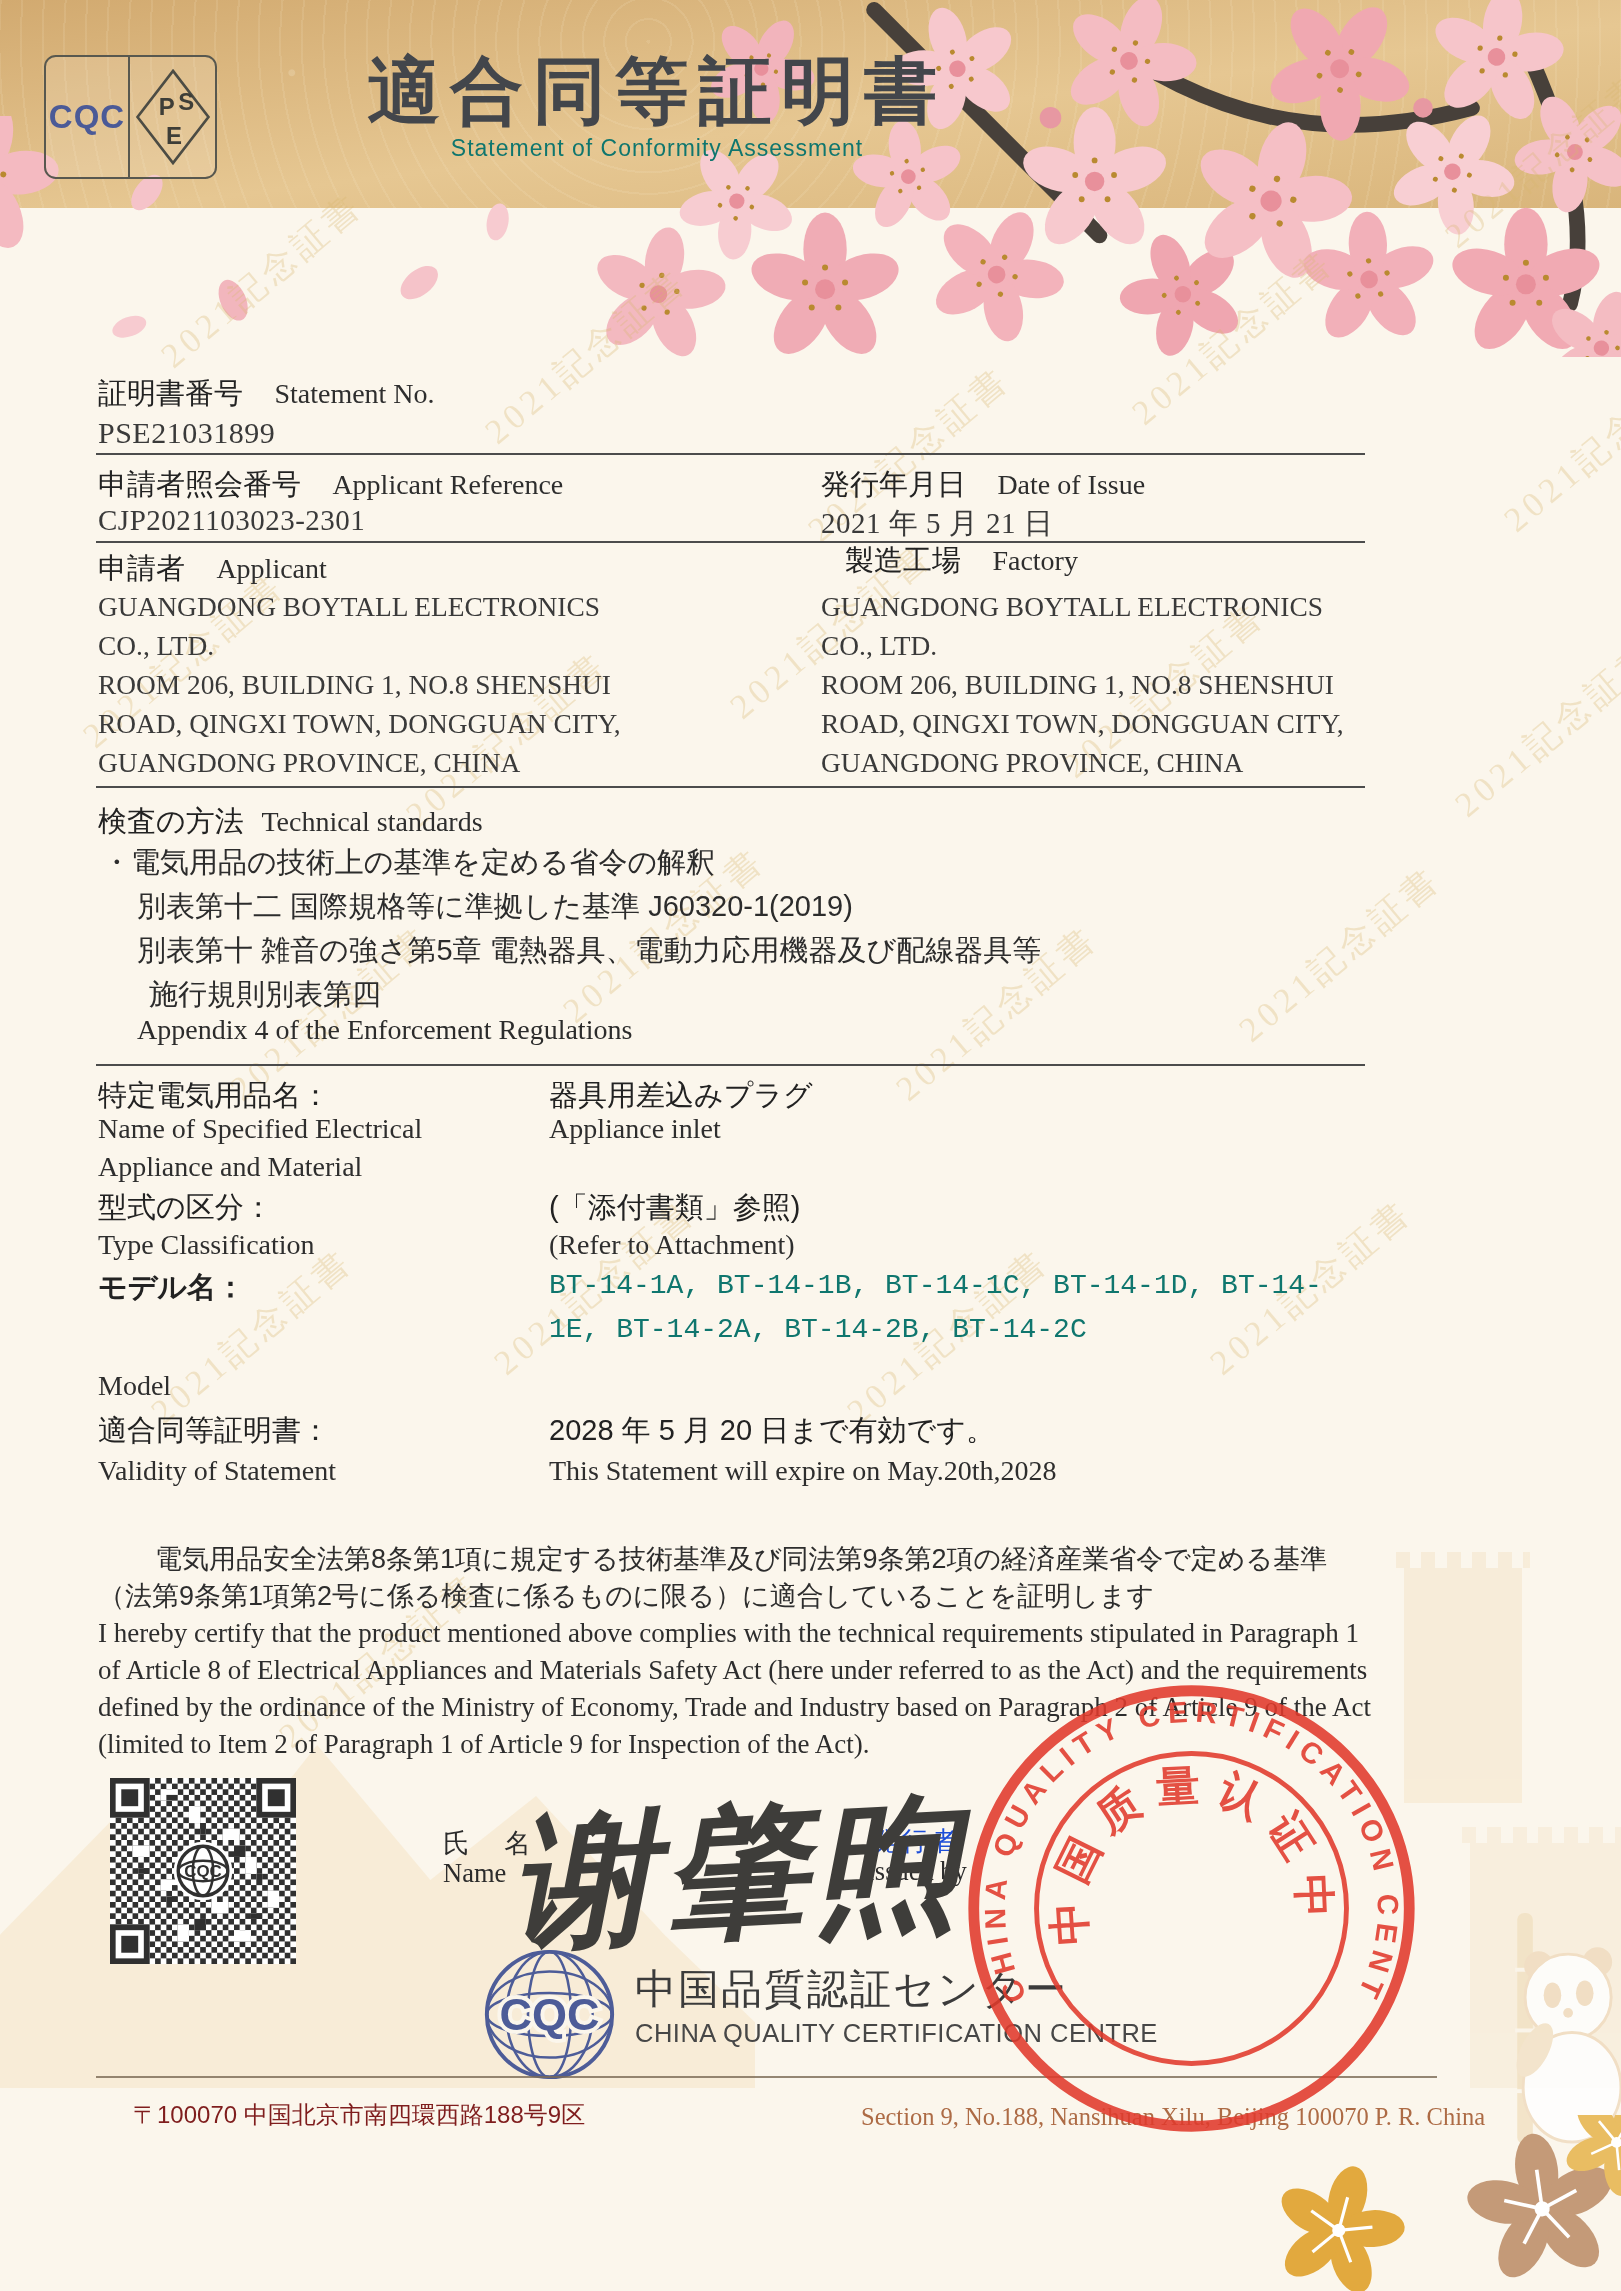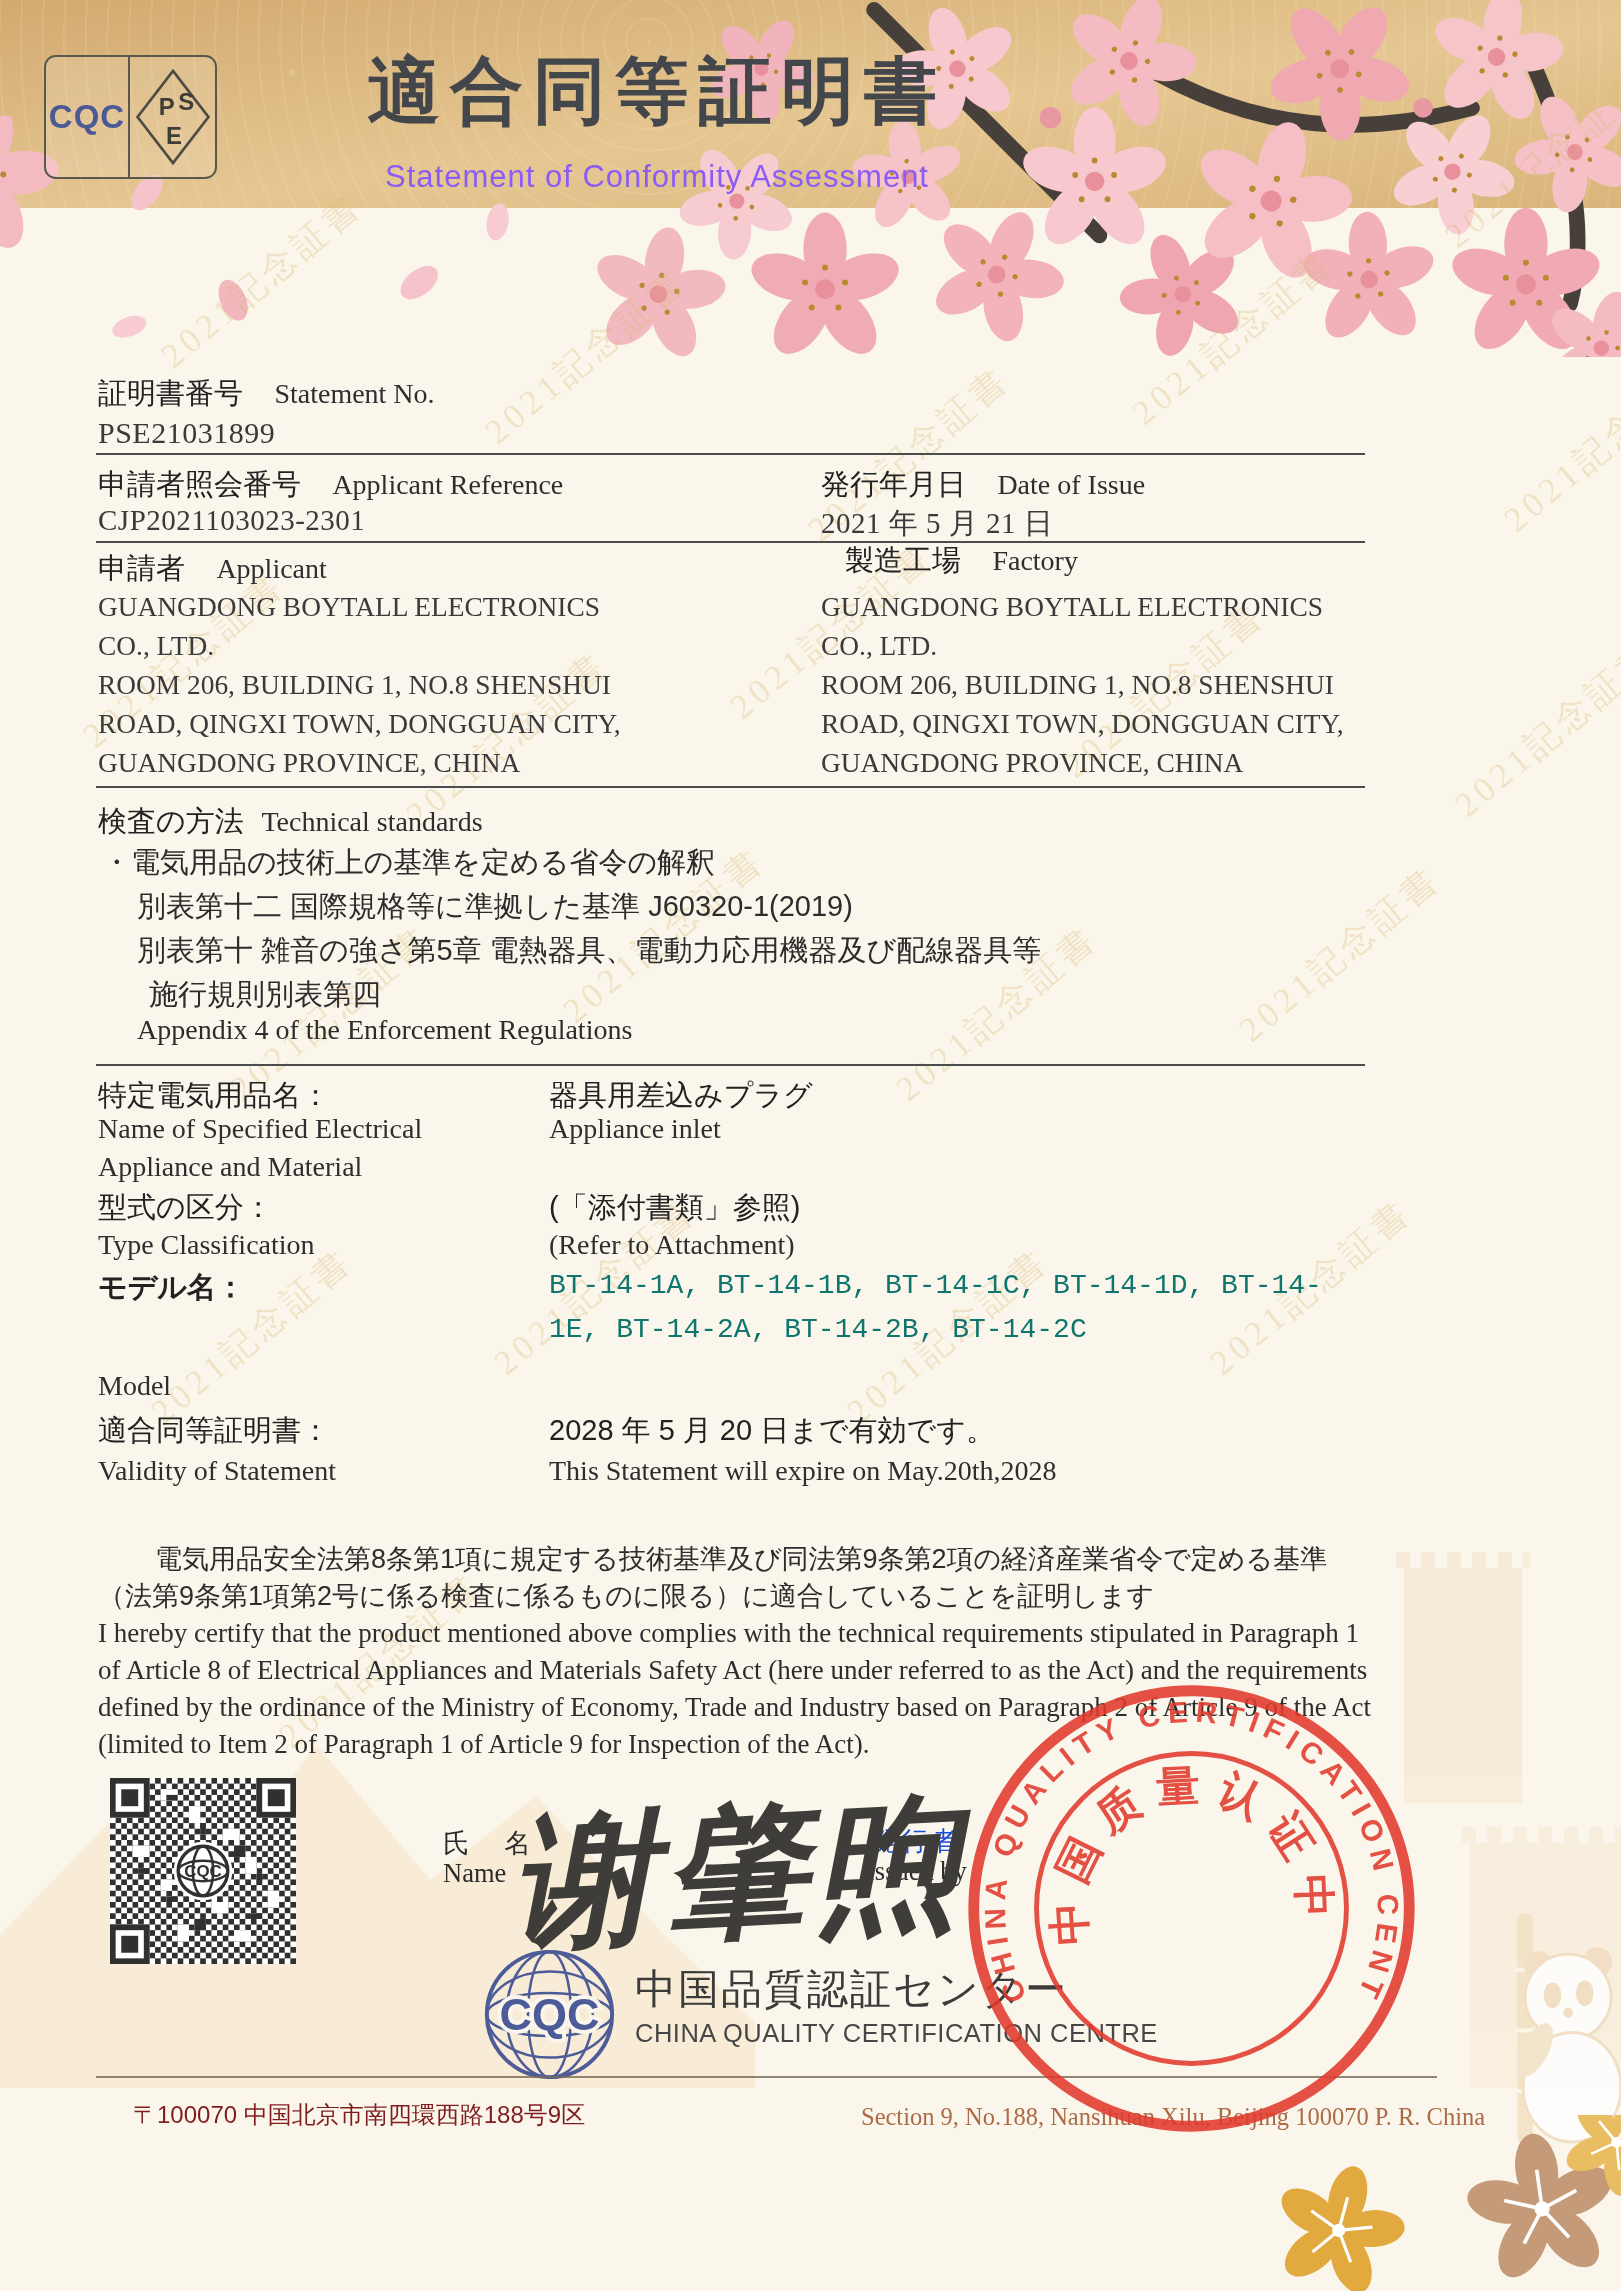--- a/index.html
+++ b/index.html
@@ -15,22 +15,22 @@
       repeating-radial-gradient(circle at 40% 20%, rgba(250,240,214,.12) 0 2px, transparent 2px 21.6px),
       linear-gradient(173deg,#d2aa70 0%,#e6c792 55%,#d9b57b 100%);}
   .logobox{left:44px;top:55px;width:169px;height:120px;border:2.9px solid #58584f;border-radius:11.8px;
     display:flex;align-items:stretch;background:rgba(248,240,222,.18);}
   .logobox .cqc-cell{width:82px;display:flex;align-items:center;justify-content:center;
     border-right:2px solid #58584f;font-family:"Liberation Sans",sans-serif;
     font-weight:bold;font-size:33px;color:#4b5a97;letter-spacing:1px;}
   .logobox .pse-cell{flex:1;display:flex;align-items:center;justify-content:center;}
   .doc-title{left:314px;top:43px;width:686px;text-align:center;font-size:73px;letter-spacing:9.8px;
     color:#43464b;font-weight:600;font-family:"Liberation Serif",serif;}
-  .doc-subtitle{left:314px;top:135px;width:686px;text-align:center;font-size:31px;color:#8b5cf6;
-    font-family:"Liberation Sans",sans-serif;letter-spacing:1px;margin-top:24px;}
+  .doc-subtitle{left:314px;top:135px;width:686px;text-align:center;font-size:23px;color:#0f766e;
+    font-family:"Liberation Sans",sans-serif;letter-spacing:1px;}
   
   .hline{position:absolute;left:96px;width:1269px;border-top:2px solid #4c4c4c;}
   .footline{position:absolute;left:96px;top:2076px;width:1341px;border-top:2px solid #7a6a55;opacity:.8;}
   
   .jp{font-family:"Liberation Sans","DejaVu Sans",sans-serif;}
   .lbl-jp{font-size:29px;color:#222;}
   .lbl-en{font-size:28px;color:#2e2e2e;font-family:"Liberation Serif",serif;}
   .gap{margin-left:27.4px;}
   .val{font-size:29px;color:#3a3a3a;letter-spacing:0.5px;}
   .addr{font-size:27.4px;line-height:39px;color:#3a3a3a;}

